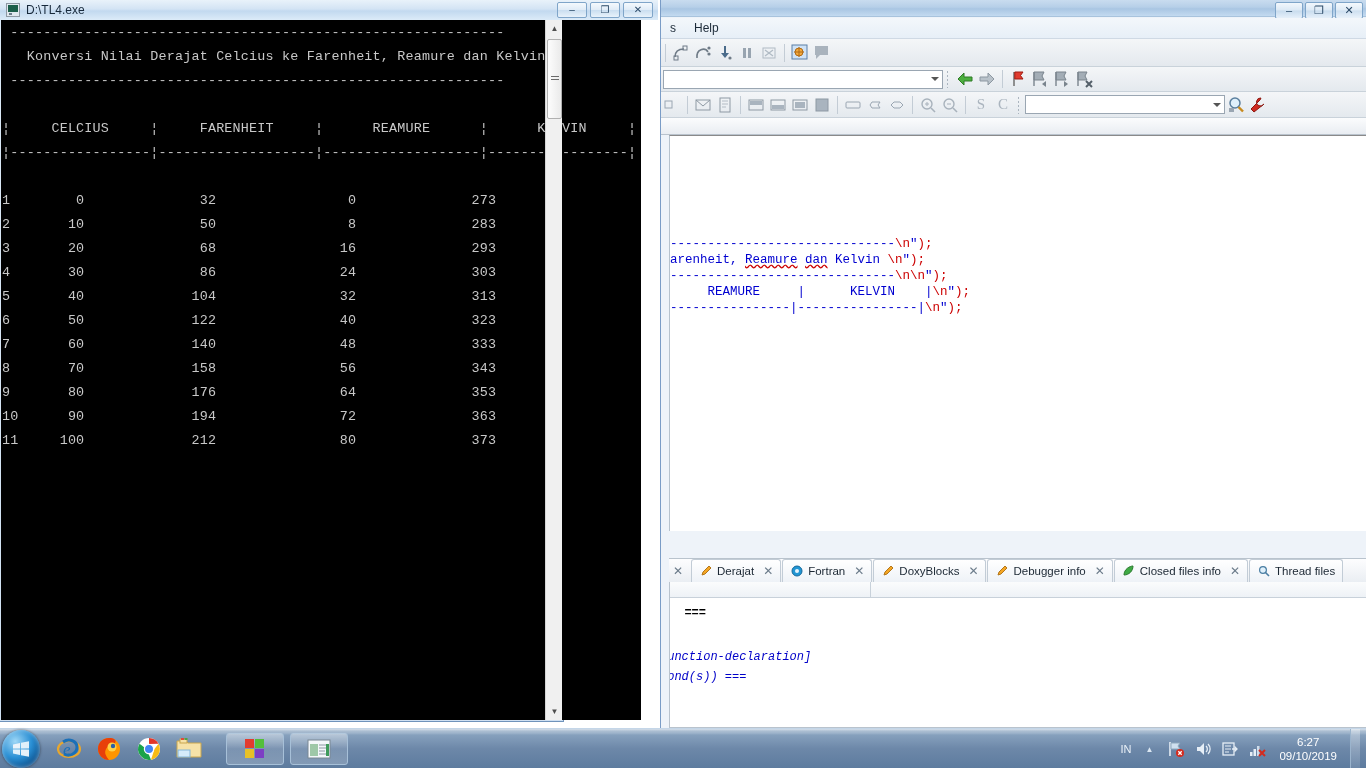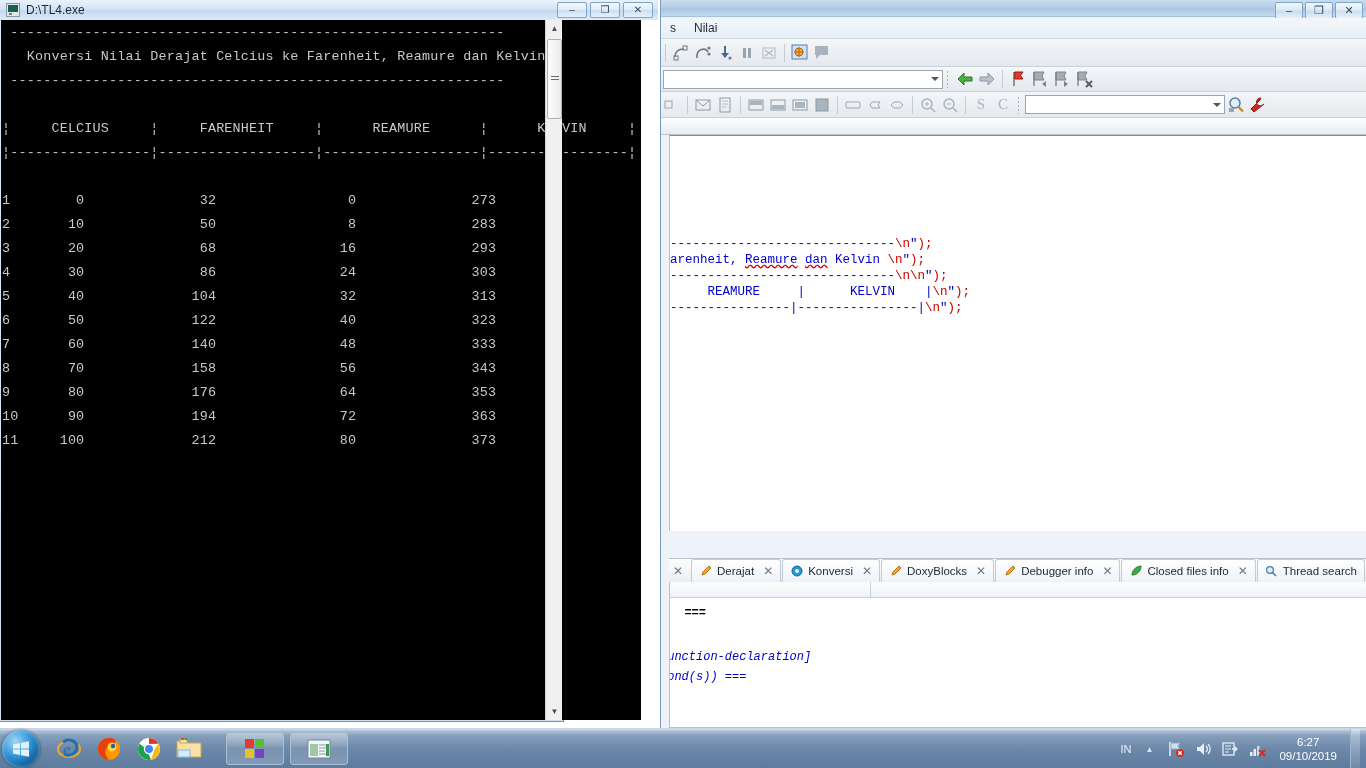--- a/index.html
+++ b/index.html
@@ -196,21 +196,21 @@
     <div class="ide-titlebar">
       <div class="win-btns">
         <div class="win-btn">–</div>
         <div class="win-btn">❐</div>
         <div class="win-btn close">✕</div>
       </div>
     </div>
 
     <div class="ide-menubar">
       <span class="mi">s</span>
-      <span class="mi">Nilai</span>
+      <span class="mi">Help</span>
     </div>
 
     <div class="ide-toolbar-row tb1">
       <div class="tbsep"></div>
       <div class="tbicon">
         <svg width="18" height="18" viewBox="0 0 18 18">
             <path d="M3 13 C3 6, 9 5, 12 5" stroke="#6f7b87" fill="none" stroke-width="1.6"></path>
             <rect x="11" y="2" width="4" height="4" fill="none" stroke="#6f7b87"></rect>
             <rect x="2" y="12" width="4" height="4" fill="none" stroke="#6f7b87"></rect>
           </svg>
@@ -417,21 +417,21 @@
         <span>Derajat</span>
         <span class="x">✕</span>
       </div>
       <div class="btab">
         <span class="ti">
           <svg width="12" height="12" viewBox="0 0 12 12">
               <circle cx="6" cy="6" r="5" fill="#2196d4" stroke="#15689b"></circle>
               <circle cx="6" cy="6" r="2" fill="#e8f4fc"></circle>
             </svg>
         </span>
-        <span>Konversi</span>
+        <span>Fortran</span>
         <span class="x">✕</span>
       </div>
       <div class="btab">
         <span class="ti">
           <svg width="12" height="12" viewBox="0 0 12 12">
               <path d="M2 10 L3 7 L9 1 L11 3 L5 9 Z" fill="#f5a623" stroke="#b3761a"></path>
             </svg>
         </span>
         <span>DoxyBlocks</span>
         <span class="x">✕</span>
@@ -454,21 +454,21 @@
         <span>Closed files info</span>
         <span class="x">✕</span>
       </div>
       <div class="btab">
         <span class="ti">
           <svg width="12" height="12" viewBox="0 0 12 12">
               <circle cx="5" cy="5" r="3.4" fill="#dff0fb" stroke="#4a7ea3" stroke-width="1.2"></circle>
               <path d="M7.5 7.5 L11 11" stroke="#4a7ea3" stroke-width="1.6"></path>
             </svg>
         </span>
-        <span>Thread search</span>
+        <span>Thread files</span>
       </div>
     </div>
 
     <div class="ide-bottom-panel">
       <div class="colsplit">
         <i style="left:200px"></i>
       </div>
       <div style="position:absolute;left:0;top:24px;width:698px">
         <div class="logline plain" style="margin-bottom:30px">  ===</div>
         <div class="logline" style="margin-left:-10px">function-declaration]</div>

